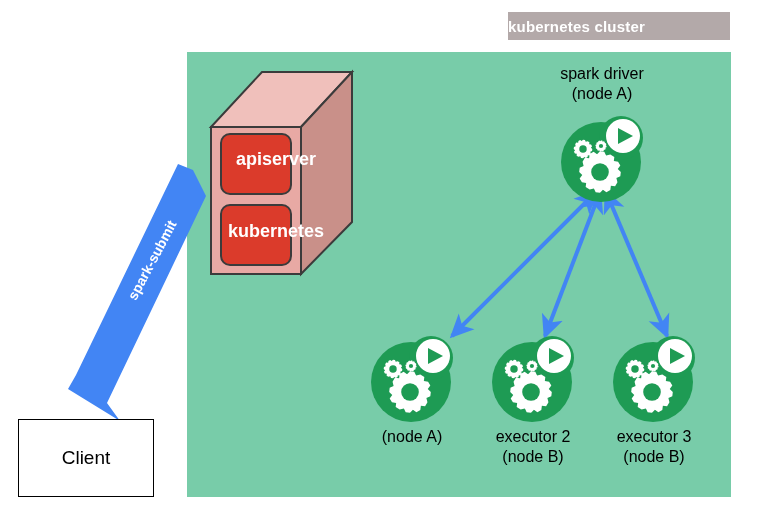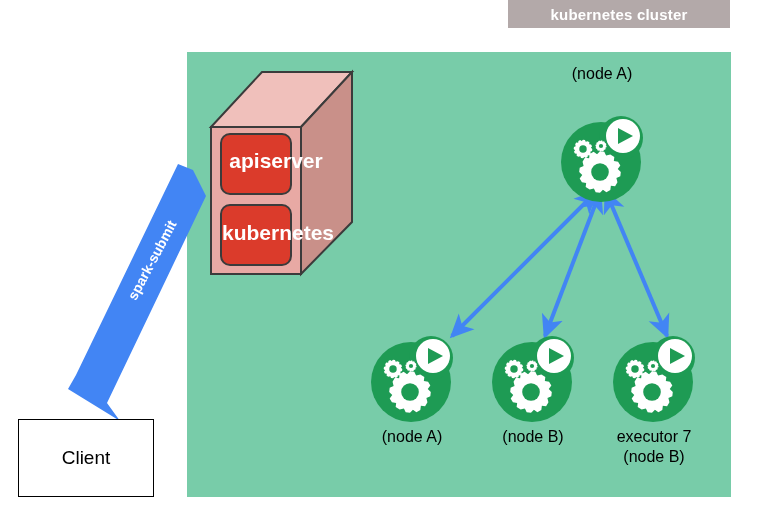--- a/index.html
+++ b/index.html
@@ -17,26 +17,25 @@
   #canvas {
     position: absolute;
     left: 0; top: 0;
     width: 761px;
     height: 516px;
   }
   .abs { position: absolute; }
 
   
   #cluster-badge {
-    left: 508px; top: 0;
+    left: 508px; top: 12px;
     width: 222px; height: 28px;
     background: #B3A9A9;
     display: flex;
     align-items: center;
-    justify-content: center;
   }
   #cluster-badge span {
     color: #ffffff;
     font-size: 15px;
     font-weight: bold;
     letter-spacing: 0.2px;
   }
 
   
   #client-box {
@@ -50,21 +49,21 @@
     justify-content: center;
   }
   #client-box span {
     color: #000000;
     font-size: 19px;
   }
 
   
   .cube-label {
     color: #ffffff;
-    font-size: 21px;
+    font-size: 18px;
     font-weight: bold;
     text-align: center;
     line-height: 1;
   }
   #apiserver-label {
     left: 222px; top: 150px;
     width: 108px;
   }
   #scheduler-label {
     left: 222px; top: 222px;
@@ -200,27 +199,29 @@
 <div class="abs" id="client-box">
   <span>Client</span>
 </div>
 
 <div class="abs cube-label" id="apiserver-label">apiserver</div>
 <div class="abs cube-label" id="scheduler-label">kubernetes</div>
 
 <div class="abs" id="spark-submit-label">spark-submit</div>
 
 <div class="abs node-caption" id="driver-caption">
+  <div>spark driver</div>
   <div>(node A)</div>
 </div>
 
 <div class="abs node-caption" id="exec1-caption">
   <div>(node A)</div>
 </div>
 
 <div class="abs node-caption" id="exec2-caption">
+  <div>executor 2</div>
   <div>(node B)</div>
 </div>
 
 <div class="abs node-caption" id="exec3-caption">
-  <div>executor 7</div>
+  <div>executor 3</div>
   <div>(node B)</div>
 </div>
 
 </body></html>

